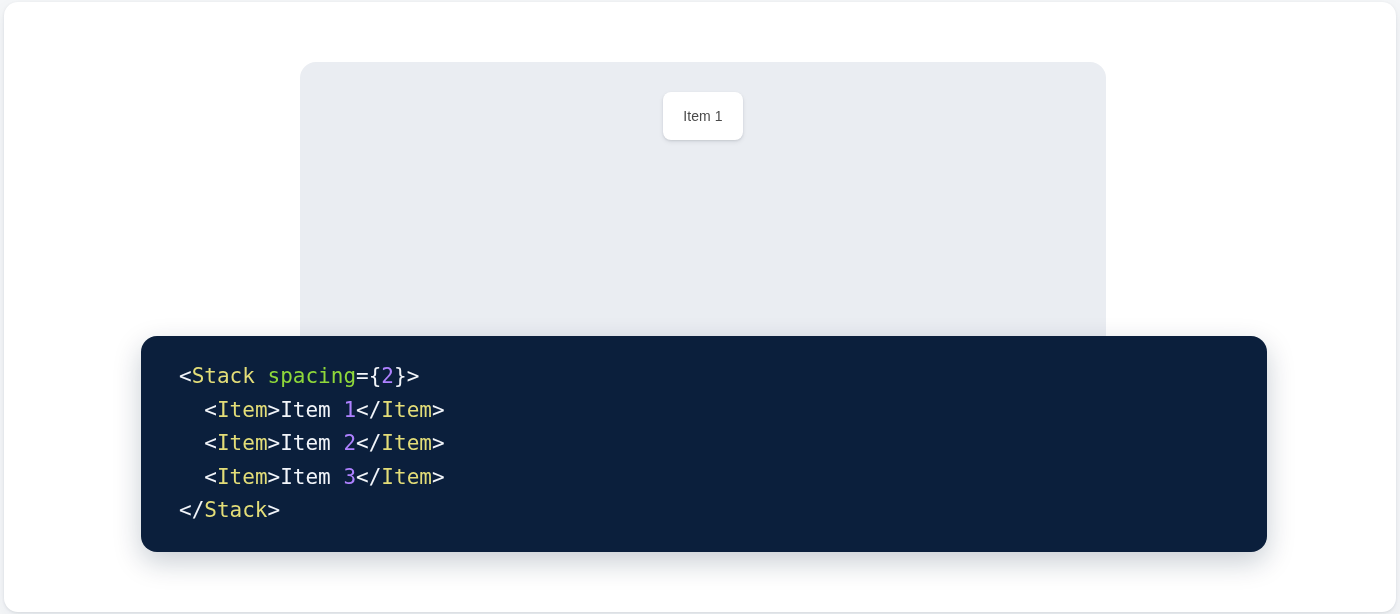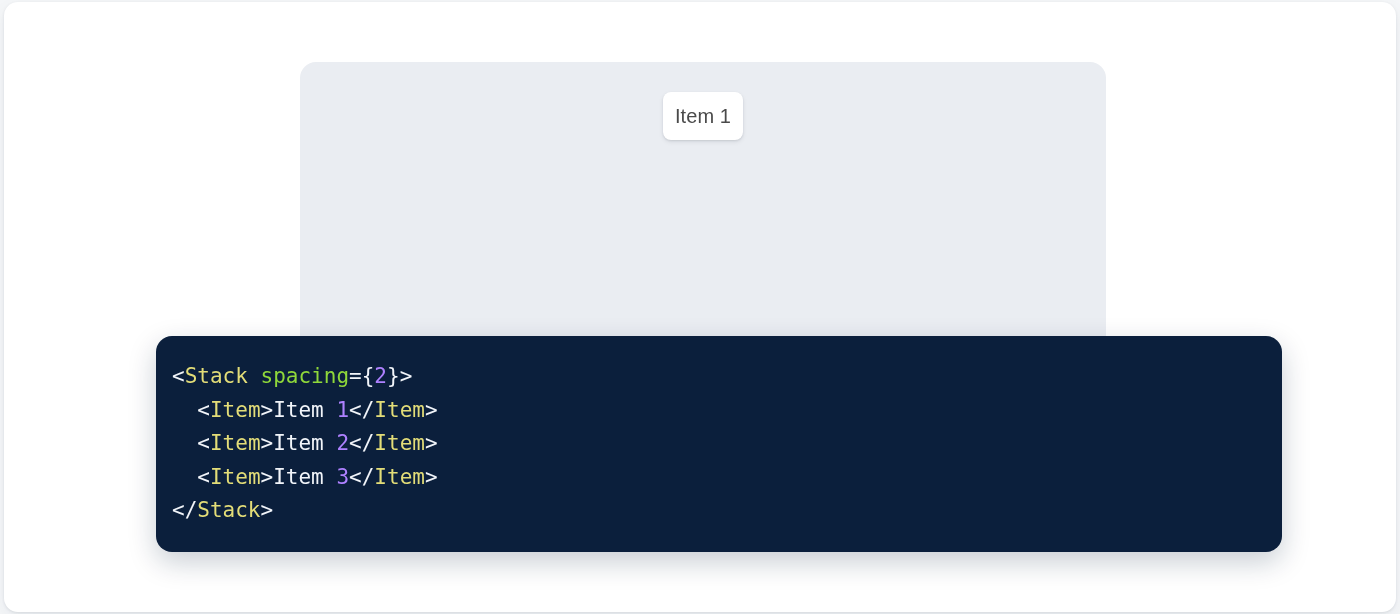--- a/index.html
+++ b/index.html
@@ -56,37 +56,37 @@
   }
 
   .stack-item {
     width: 80px;
     height: 48px;
     background: #ffffff;
     border-radius: 8px;
     display: flex;
     align-items: center;
     justify-content: center;
-    font-size: 20px;
+    font-size: 14px;
     color: #4a4a4a;
     letter-spacing: 0.1px;
     box-shadow: 0 1px 2px rgba(16, 24, 40, 0.10), 0 2px 5px rgba(16, 24, 40, 0.08);
   }
 
   
   .code-block {
     position: absolute;
-    left: 152px;
+    left: 137px;
     top: 334px;
     width: 1126px;
     height: 216px;
     background: #0b1f3c;
     border-radius: 16px;
     box-shadow: 0 10px 28px rgba(11, 31, 60, 0.22);
-    padding: 24px 16px;
+    padding: 24px 38px;
     overflow: hidden;
   }
 
   .code-pre {
     margin: 0;
     font-family: "DejaVu Sans Mono", "Liberation Mono", monospace;
     font-size: 21px;
     line-height: 33.6px;
     white-space: pre;
     color: #f2f5fa;

